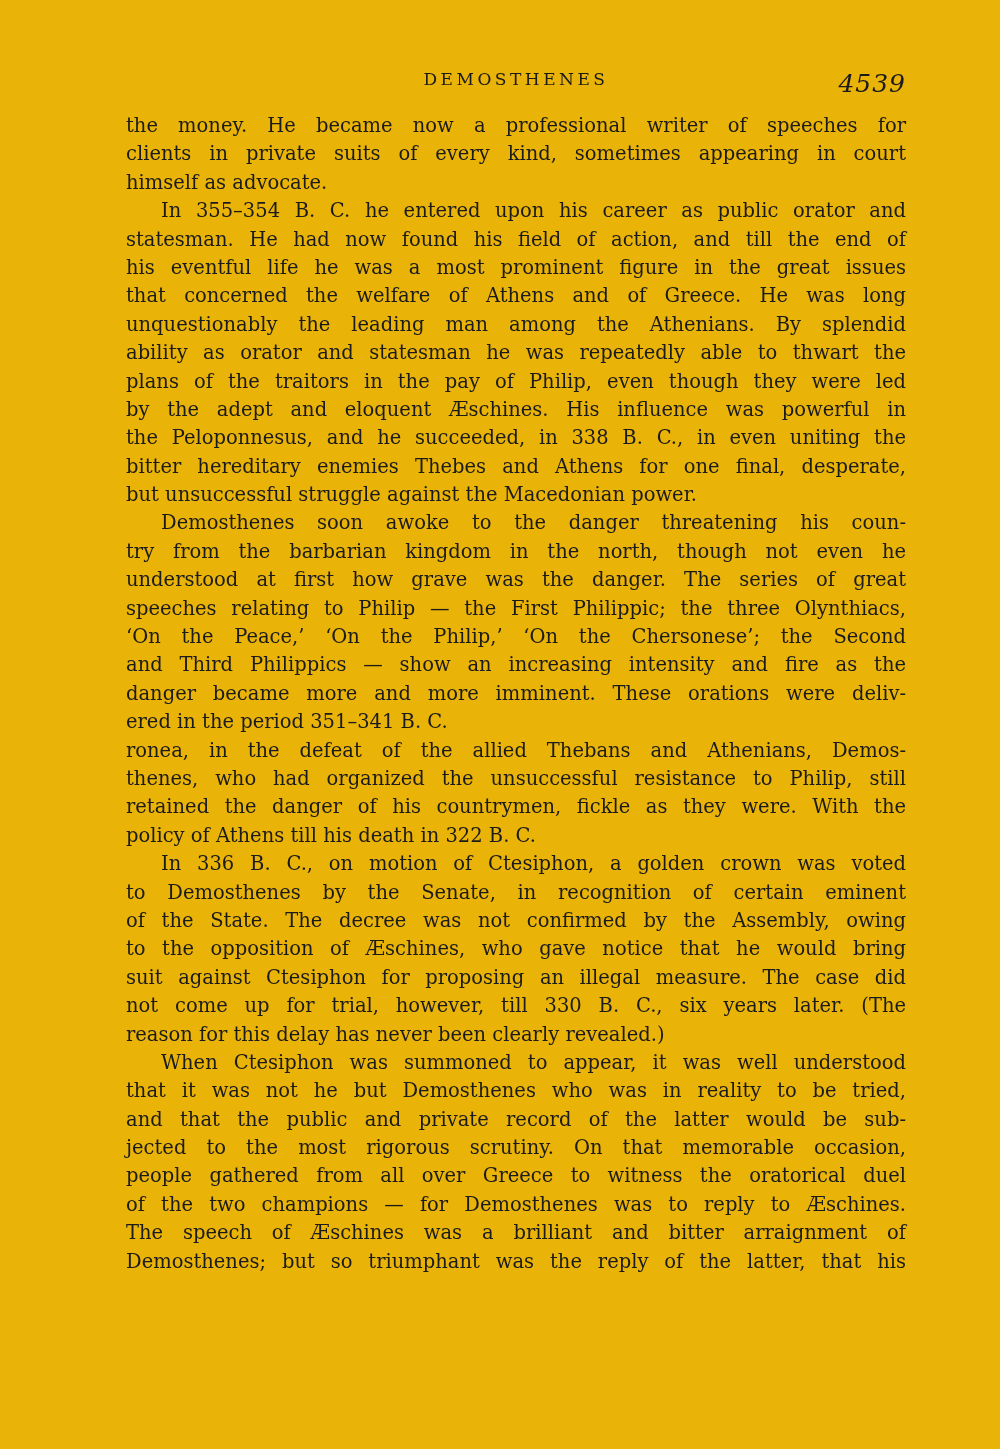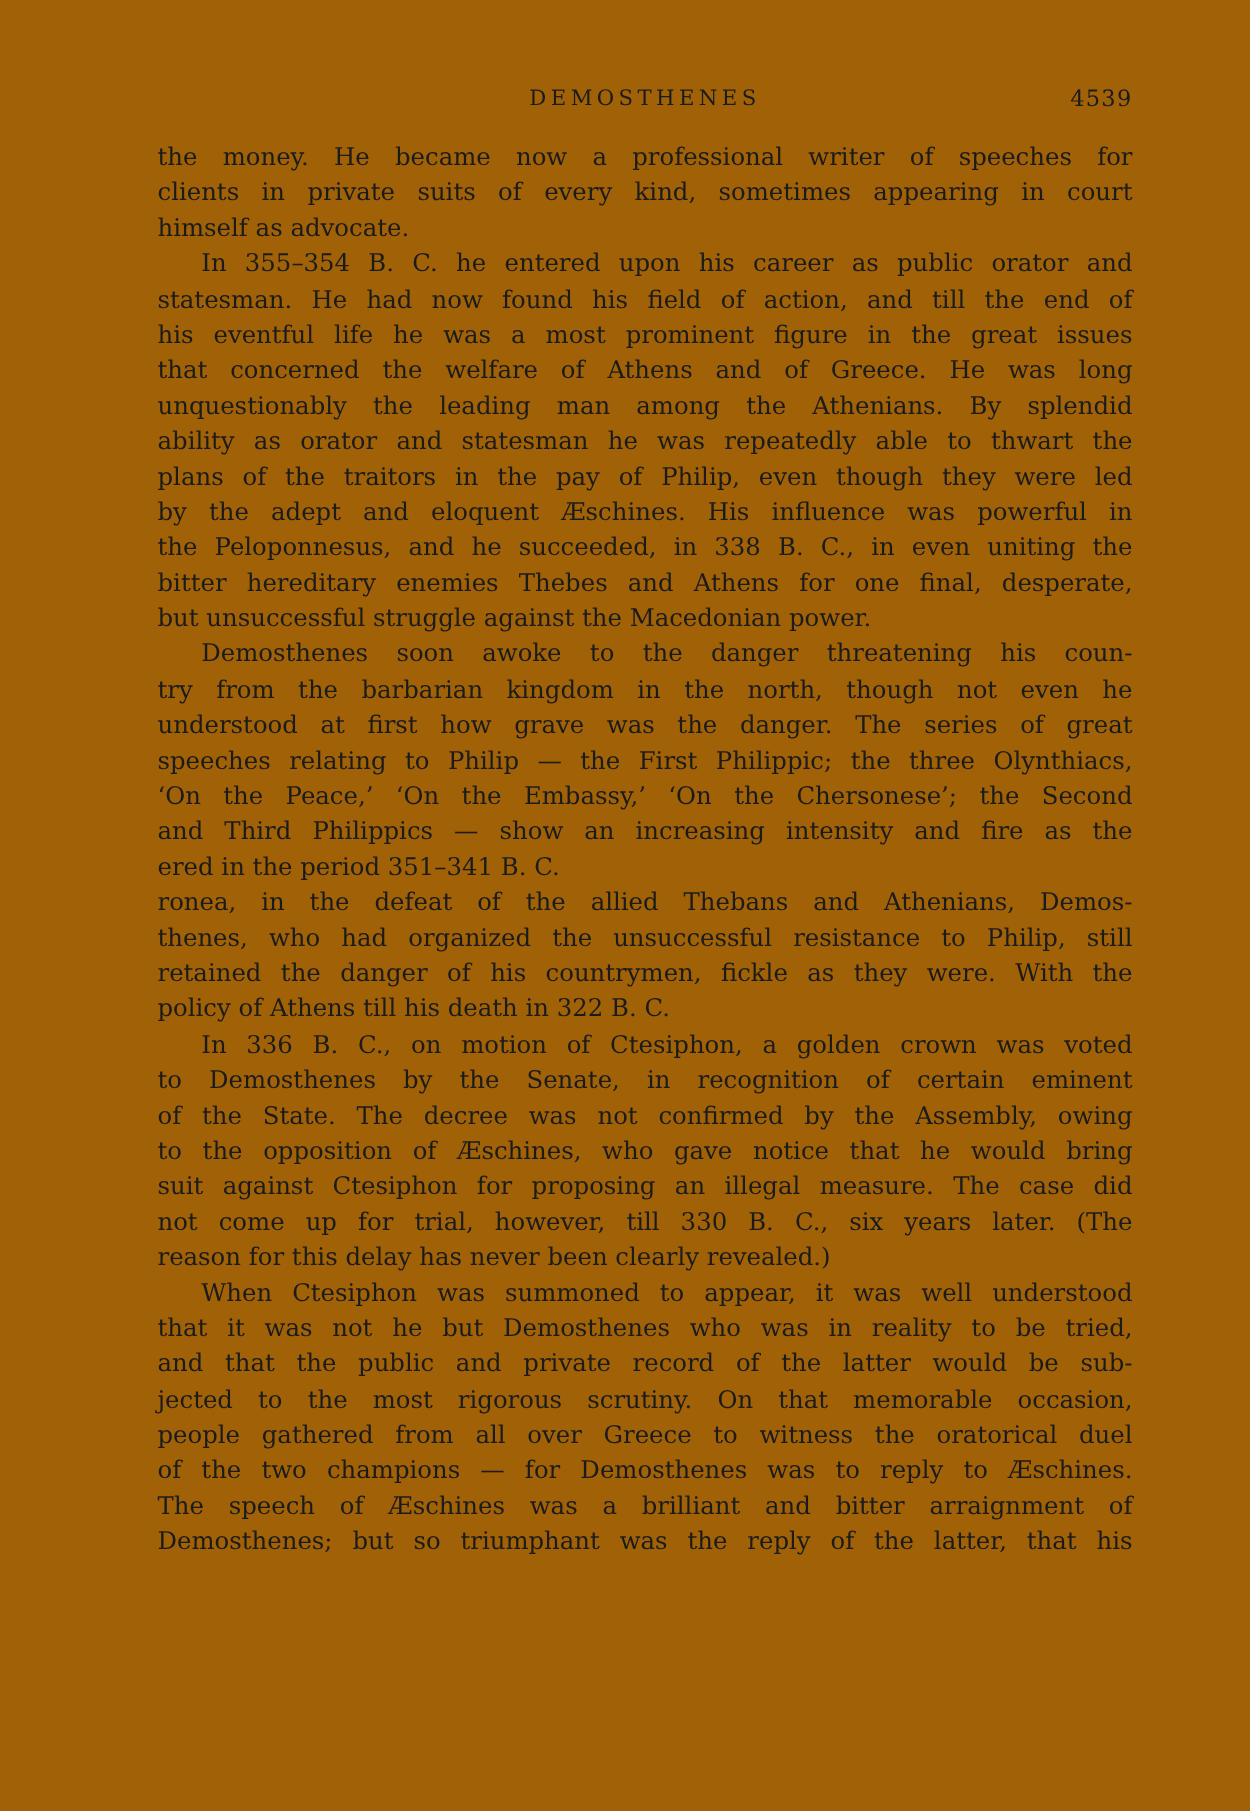--- a/index.html
+++ b/index.html
@@ -4,21 +4,21 @@
 <style>
   html, body {
     margin: 0;
     padding: 0;
     background: #ffffff;
   }
   .page {
     position: relative;
     width: 1000px;
     height: 1449px;
-    background: #a16207;
+    background: #eab308;
     color: #1b1b1b;
     font-family: "DejaVu Serif", "Liberation Serif", serif;
     box-sizing: border-box;
     overflow: hidden;
   }
   .page-header {
     position: absolute;
     top: 66px;
     left: 126px;
     width: 780px;
@@ -30,23 +30,24 @@
     font-size: 17px;
     letter-spacing: 3.5px;
     font-weight: normal;
     color: #1b1b1b;
     padding-top: 3px;
   }
   .page-number {
     position: absolute;
     top: 3px;
     right: 0;
-    font-size: 18px;
+    font-size: 25px;
     letter-spacing: 1px;
     color: #1b1b1b;
+    font-style: italic;
   }
   .text-block {
     position: absolute;
     top: 112px;
     left: 126px;
     width: 780px;
     font-size: 19.5px;
     line-height: 28.4px;
   }
   .paragraph { margin: 0; padding: 0; }
@@ -91,22 +92,23 @@
         <div class="line">by the adept and eloquent Æschines.  His influence was powerful in</div>
         <div class="line">the Peloponnesus, and he succeeded, in 338 B. C., in even uniting the</div>
         <div class="line">bitter hereditary enemies Thebes and Athens for one final, desperate,</div>
         <div class="line lastline">but unsuccessful struggle against the Macedonian power.</div>
       </div>
       <div class="paragraph">
         <div class="line indent">Demosthenes soon awoke to the danger threatening his coun-</div>
         <div class="line">try from the barbarian kingdom in the north, though not even he</div>
         <div class="line">understood at first how grave was the danger.  The series of great</div>
         <div class="line">speeches relating to Philip — the First Philippic; the three Olynthiacs,</div>
-        <div class="line">‘On the Peace,’ ‘On the Embassy,’ ‘On the Chersonese’; the Second</div>
+        <div class="line">‘On the Peace,’ ‘On the Philip,’ ‘On the Chersonese’; the Second</div>
         <div class="line">and Third Philippics — show an increasing intensity and fire as the</div>
+        <div class="line">danger became more and more imminent.  These orations were deliv-</div>
         <div class="line lastline">ered in the period 351–341 B. C.</div>
       </div>
       <div class="paragraph">
         <div class="line">ronea, in the defeat of the allied Thebans and Athenians, Demos-</div>
         <div class="line">thenes, who had organized the unsuccessful resistance to Philip, still</div>
         <div class="line">retained the danger of his countrymen, fickle as they were.  With the</div>
         <div class="line lastline">policy of Athens till his death in 322 B. C.</div>
       </div>
       <div class="paragraph">
         <div class="line indent">In 336 B. C., on motion of Ctesiphon, a golden crown was voted</div>

